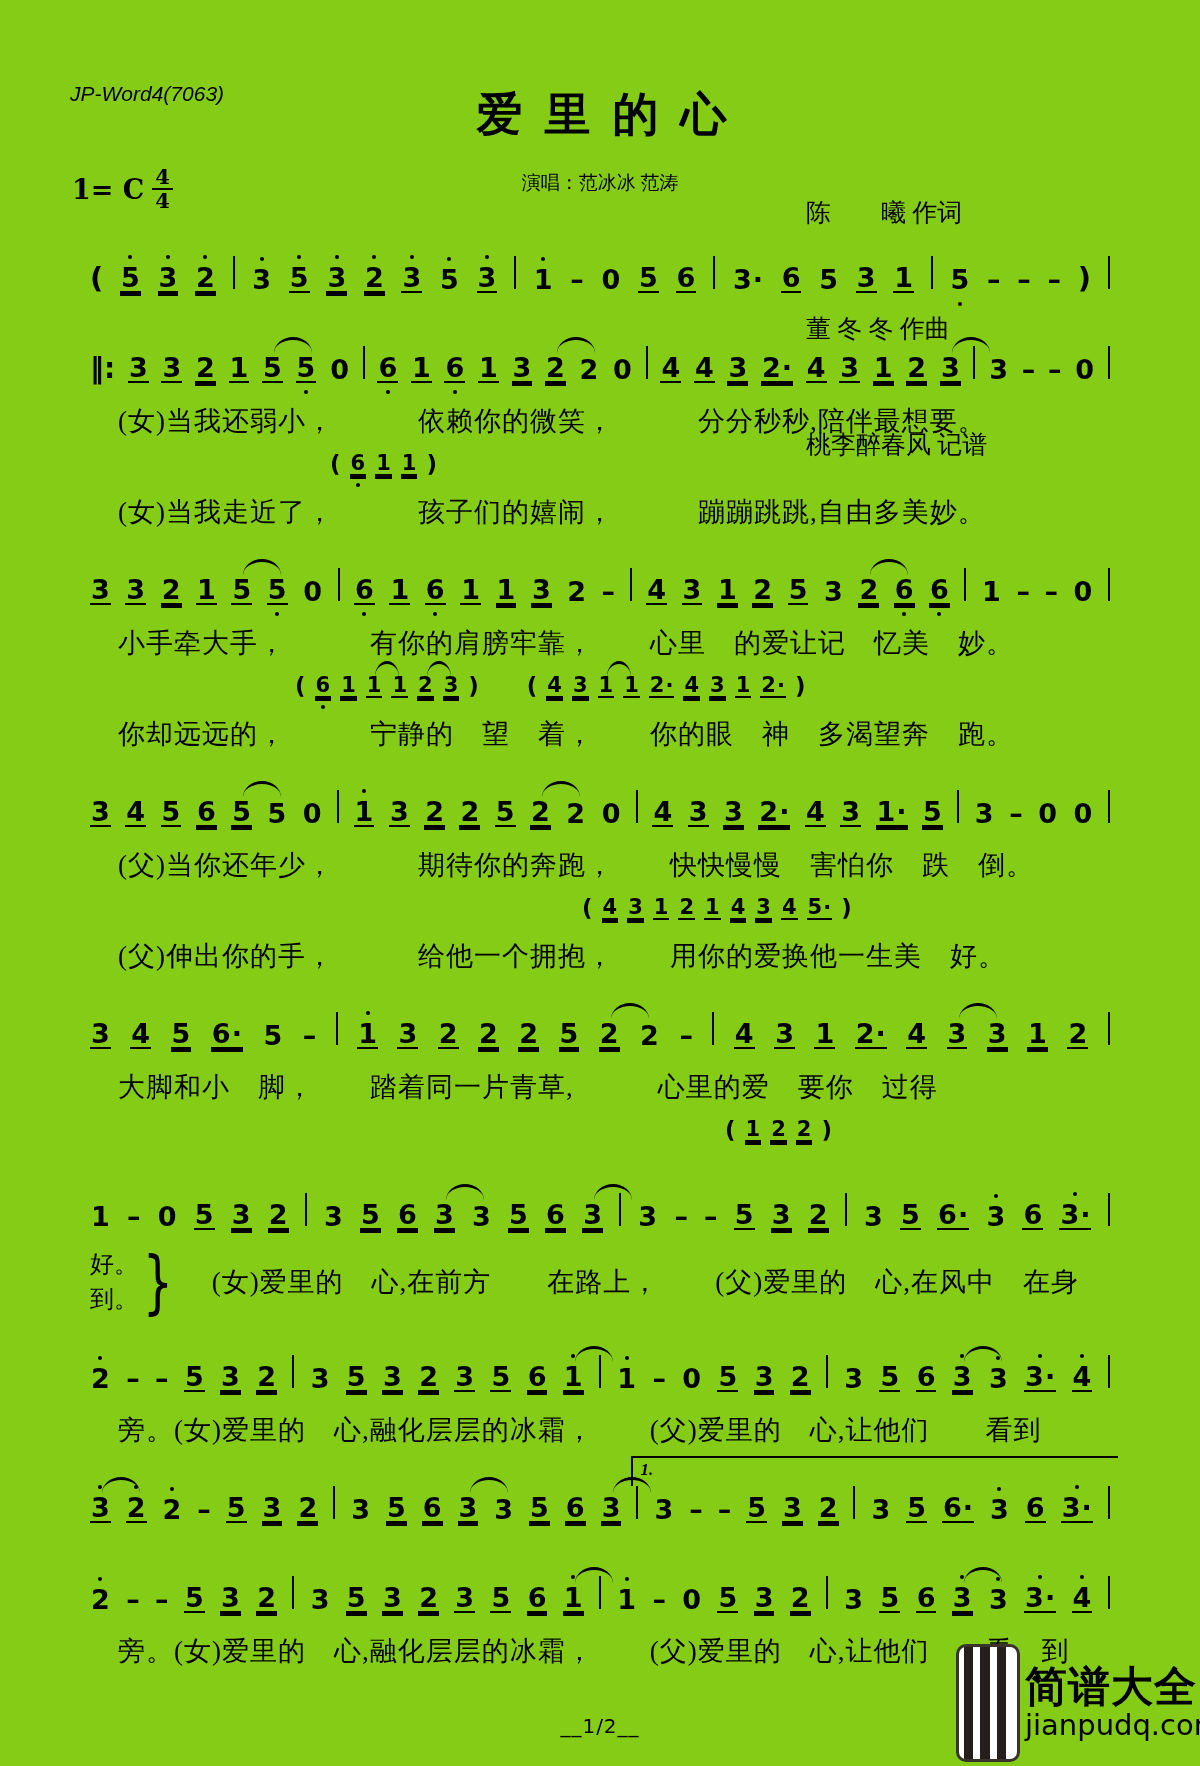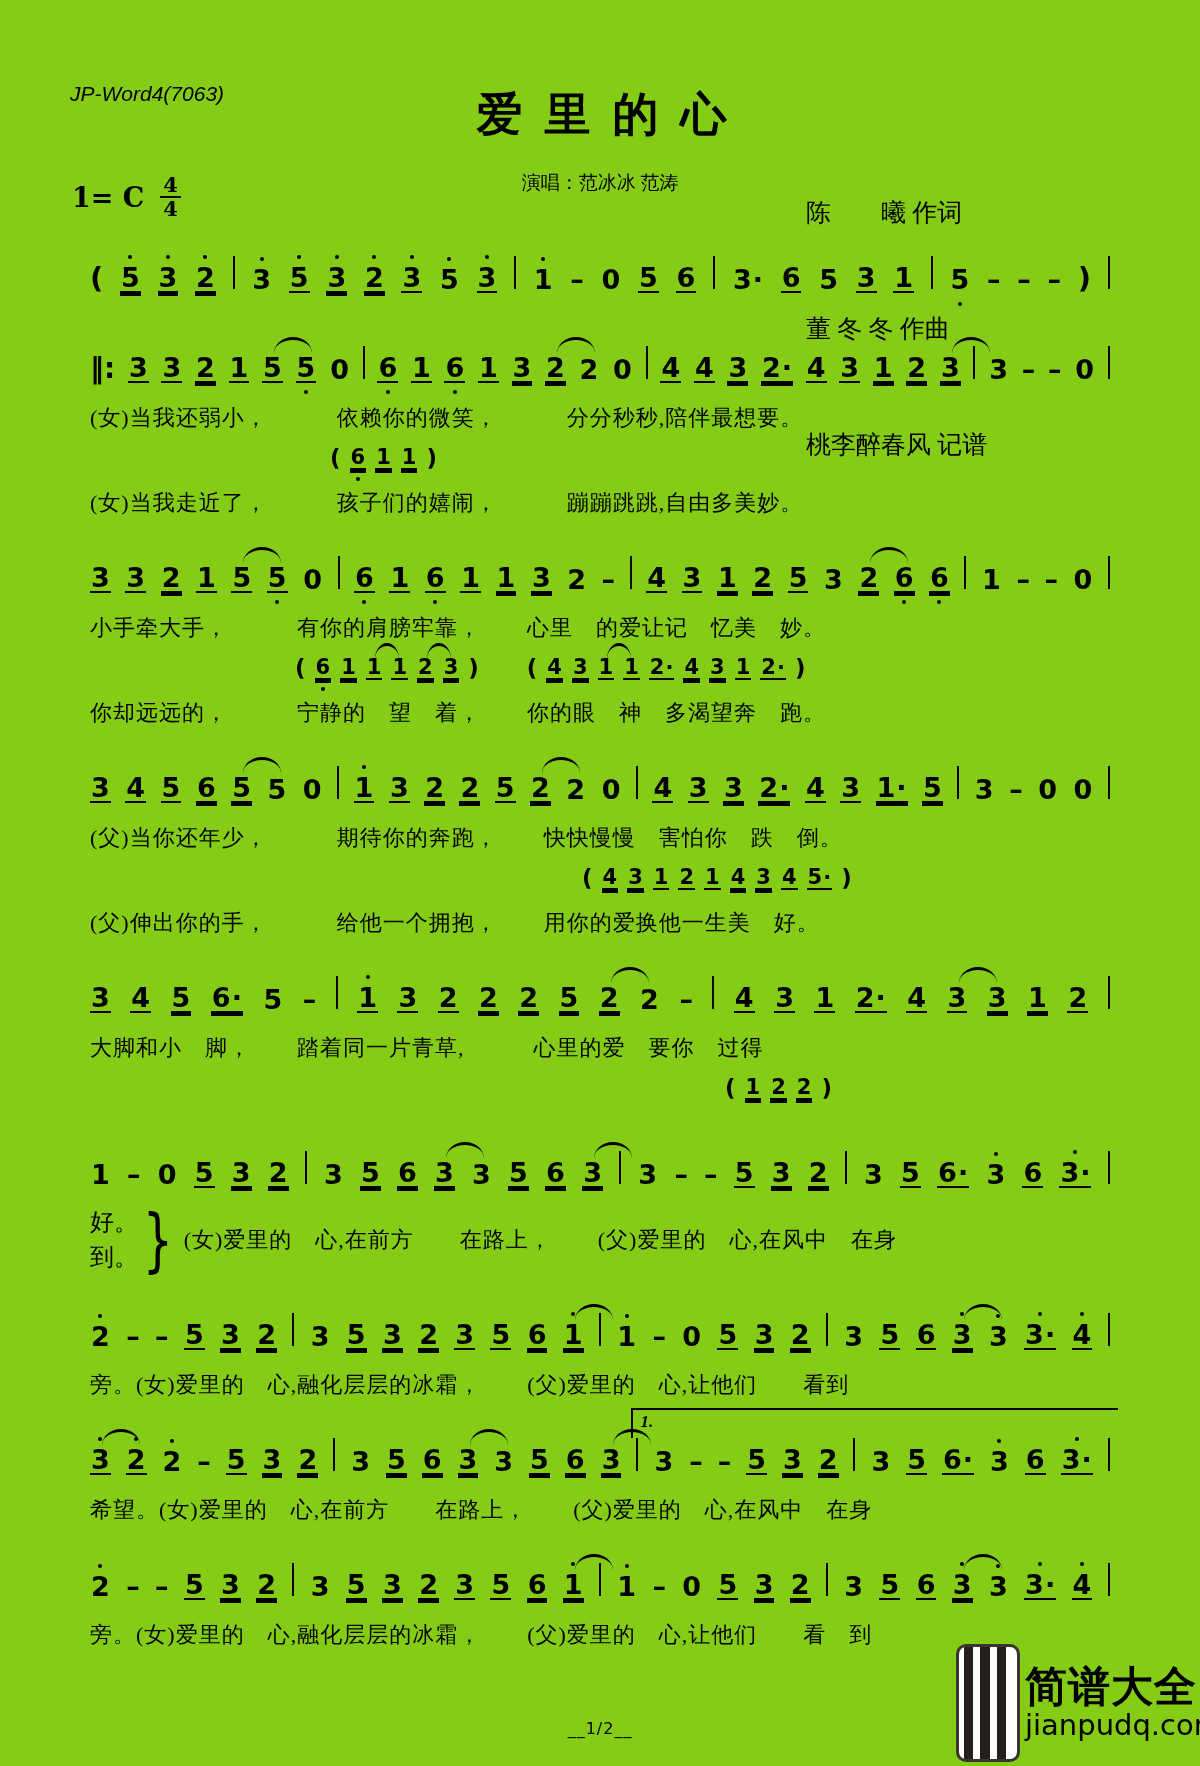--- a/index.html
+++ b/index.html
@@ -5,21 +5,21 @@
   html,body{margin:0;padding:0;}
   .page{position:relative;width:1200px;height:1766px;background:#84cc16;color:#000;
         overflow:hidden;font-family:"Liberation Serif",serif;}
   
   .header{position:relative;height:238px;}
   .watermark{position:absolute;left:70px;top:82px;font:italic 21px "Liberation Sans",sans-serif;}
   .title{position:absolute;left:0;right:7px;top:84px;text-align:center;font-size:46px;
          font-weight:bold;letter-spacing:22px;padding-left:32px;}
   .performer{position:absolute;left:0;right:0;top:170px;text-align:center;font-size:19px;}
   .credits{position:absolute;left:806px;top:116px;font-size:25px;line-height:1.55;white-space:pre;}
-  .keysig{position:absolute;left:72px;top:174px;display:flex;align-items:center;gap:16px;
+  .keysig{position:absolute;left:72px;top:166px;display:flex;align-items:center;gap:8px;
           font-family:"DejaVu Serif",serif;font-weight:bold;font-size:27px;}
   .frac{display:inline-flex;flex-direction:column;align-items:center;font-size:21px;line-height:1.05;}
   .frac .num{border-bottom:2px solid #000;padding:0 3px;}
   
   .score{padding:0 90px;}
   .line{margin-bottom:20px;}
   .notes{position:relative;display:flex;justify-content:space-between;align-items:flex-end;
          font-family:"DejaVu Sans",sans-serif;font-size:27px;font-weight:bold;
          padding:18px 0 15px;line-height:1;}
   .notes.hasv{margin-top:18px;}
@@ -31,38 +31,38 @@
   .oa{position:absolute;left:50%;top:-9px;width:4px;height:4px;margin-left:-2px;
       background:#000;border-radius:50%;}
   .ob{position:absolute;left:50%;bottom:-13px;width:4px;height:4px;margin-left:-2px;
       background:#000;border-radius:50%;}
   .slur{position:absolute;left:58%;top:-17px;width:38px;height:13px;
         border-top:3px solid #000;border-radius:50% 50% 0 0/100% 100% 0 0;}
   .bar{width:2px;height:33px;background:#000;align-self:center;margin-bottom:4px;}
   .rep{font-size:28px;}
   .par{font-size:29px;font-weight:bold;}
   .dash{font-family:"DejaVu Sans",sans-serif;}
-  .lyrics{font-size:22px;margin-top:5px;letter-spacing:1px;white-space:pre;}
+  .lyrics{font-size:27px;margin-top:5px;letter-spacing:1px;white-space:pre;margin-left:28px;}
   .insetrow{display:flex;align-items:flex-end;}
   .inset{display:inline-flex;gap:9px;align-items:flex-end;position:relative;
          font-family:"DejaVu Sans",sans-serif;font-size:21px;font-weight:bold;
          padding:14px 0 13px;line-height:1;}
   .inset .slur{width:24px;top:-14px;}
   .inset .par{font-size:23px;}
   .bracerow{display:flex;align-items:center;margin-top:2px;}
   .bstack{font-size:24px;line-height:1.45;}
   .brace{font-size:56px;font-weight:400;margin:0 8px 0 2px;transform:scale(.85,1.25);
          font-family:"DejaVu Sans",sans-serif;}
   .bracerow .lyrics{margin-top:0;}
   .volta{position:absolute;left:53%;right:-8px;top:-12px;height:28px;
          border-top:2px solid #000;border-left:2px solid #000;}
   .volta i{position:absolute;left:8px;top:2px;font:italic bold 17px "Liberation Serif",serif;}
   
   .pagefoot{position:absolute;left:0;width:100%;bottom:28px;text-align:center;
-            font-family:"DejaVu Sans",sans-serif;font-size:16px;letter-spacing:1px;}
+            font-family:"DejaVu Sans",sans-serif;font-size:20px;letter-spacing:1px;}
   .logo{position:absolute;right:-22px;bottom:4px;display:flex;align-items:center;gap:5px;}
   .piano{width:58px;height:112px;border:3px solid #3b332e;border-radius:10px;
          background:linear-gradient(90deg,#fff 0 9%,#241f1c 9% 25%,#fff 25% 37%,
                    #241f1c 37% 53%,#fff 53% 65%,#241f1c 65% 81%,#fff 81% 100%);}
   .lt{display:flex;flex-direction:column;line-height:1.08;}
   .lt .brand{font-size:42px;font-weight:bold;letter-spacing:1px;white-space:nowrap;}
   .lt .url{font-family:"DejaVu Sans",sans-serif;font-size:29px;white-space:nowrap;}
 </style>
 </head>
 <body>
@@ -434,21 +434,20 @@
           <span class="note u2">2</span>
           <span class="bar"></span>
           <span class="note">3</span>
           <span class="note u1">5</span>
           <span class="note u1">6<span class="aug">·</span></span>
           <span class="note">3<i class="oa"></i></span>
           <span class="note u1">6</span>
           <span class="note u1">3<span class="aug">·</span><i class="oa"></i></span>
           <span class="bar"></span>
         </div>
-        <div class="lyrics">希望。(女)爱里的　心,在前方　　在路上，　　(父)爱里的　心,在风中　在身</div>
       </div>
       <div class="line">
         <div class="notes">
           <span class="note">2<i class="oa"></i></span>
           <span class="dash">–</span>
           <span class="dash">–</span>
           <span class="note u1">5</span>
           <span class="note u2">3</span>
           <span class="note u2">2</span>
           <span class="bar"></span>

